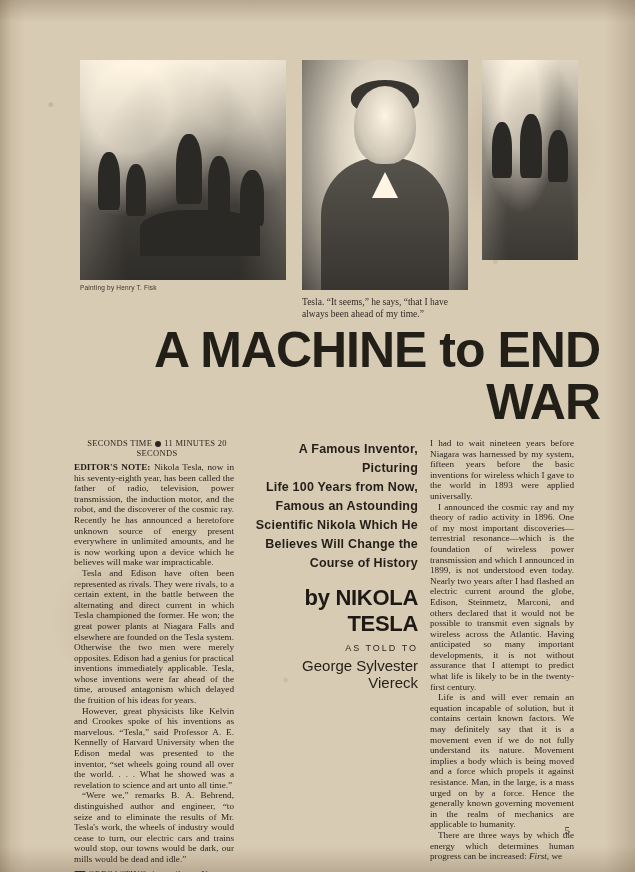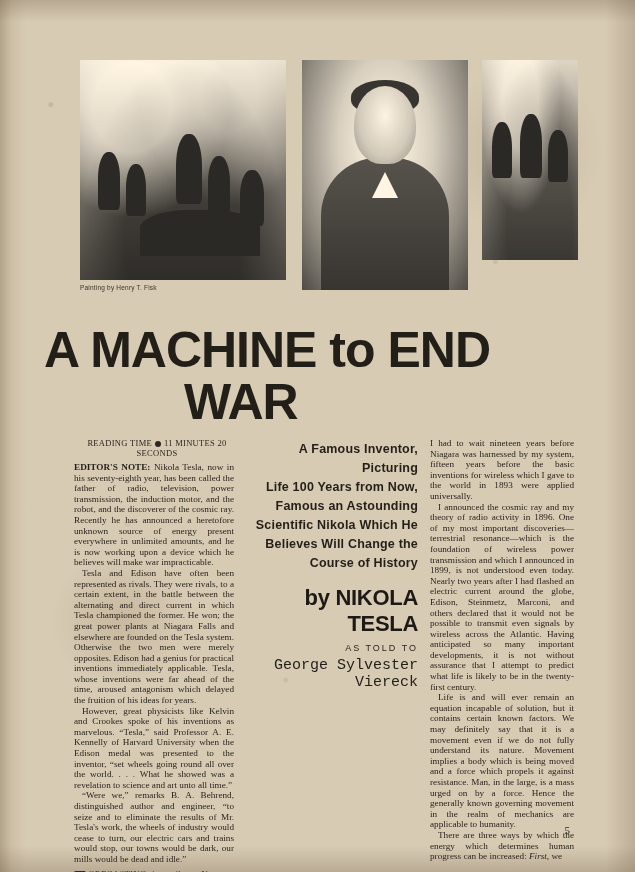--- a/index.html
+++ b/index.html
@@ -105,21 +105,21 @@
     color:#3b342a;font-family:"Liberation Sans",sans-serif;
   }
   .caption{
     position:absolute;left:246px;top:236px;width:172px;
     font-size:9.5px;line-height:12px;color:#2f2a22;
     font-family:"Liberation Serif",serif;
   }
 
   
   .headline{
-    text-align:left;margin:4px 0 0 0;
+    text-align:right;margin:4px 0 0 0;
     font-family:"Liberation Sans",sans-serif;
     font-weight:bold;color:#221e18;
     letter-spacing:-1px;
   }
   .headline .l1{font-size:50px;line-height:52px;display:block;padding-left:10px;}
   .headline .l2{font-size:50px;line-height:52px;display:block;padding-left:150px;}
 
   
   .cols{position:relative;margin:10px 0 0 22px;width:526px;}
   .col{position:absolute;top:0;text-align:justify;}
@@ -149,21 +149,21 @@
   }
   .byline{
     font-family:"Liberation Sans",sans-serif;font-weight:bold;
     font-size:22px;line-height:26px;color:#1d1914;margin-top:12px;letter-spacing:-.3px;
   }
   .astoldto{
     font-family:Liberation Sans, sans-serif;font-size:9px;letter-spacing:2px;
     margin-top:6px;color:#2b261e;
   }
   .viereck{
-    font-family:Liberation Mono, monospace;font-size:15px;margin-top:4px;color:#221e18;
+    font-family:Liberation Sans, sans-serif;font-size:15px;margin-top:4px;color:#221e18;
   }
   .pagenum{
     position:absolute;right:30px;bottom:14px;font-size:11px;color:#2b261e;
     font-family:"Liberation Serif",serif;
   }
   .stain{
     position:absolute;pointer-events:none;border-radius:50%;
     background:radial-gradient(circle, rgba(120,92,55,.17) 0%, rgba(120,92,55,0) 70%);
   }
 </style>
@@ -197,32 +197,33 @@
       </div>
 
       <div class="photo photo-right">
         <div class="smoke"></div>
         <div class="sil" style="left:10px;top:62px;width:20px;height:56px;"></div>
         <div class="sil" style="left:38px;top:54px;width:22px;height:64px;"></div>
         <div class="sil" style="left:66px;top:70px;width:20px;height:52px;"></div>
       </div>
 
       <div class="credit">Painting by Henry T. Fisk</div>
+      <div class="caption">Tesla.  “It seems,” he says, “that I have always been ahead of my time.”</div>
     </div>
 
     <div class="headline">
       <span class="l1">A MACHINE to END</span>
       <span class="l2">WAR</span>
     </div>
 
     <div class="cols">
 
       <div class="col colA">
         <div class="readtime">
-          <span>READING TIME</span><span class="bullet"></span><span>11 MINUTES 20 SECONDS</span>
+          <span>SECONDS TIME</span><span class="bullet"></span><span>11 MINUTES 20 SECONDS</span>
         </div>
         <p class="bodytext first"><span class="ednote">EDITOR'S NOTE:</span> Nikola Tesla, now in his seventy-eighth year, has been called the father of radio, television, power transmission, the induction motor, and the robot, and the discoverer of the cosmic ray. Recently he has announced a heretofore unknown source of energy present everywhere in unlimited amounts, and he is now working upon a device which he believes will make war impracticable.</p>
         <p class="bodytext">Tesla and Edison have often been represented as rivals. They were rivals, to a certain extent, in the battle between the alternating and direct current in which Tesla championed the former. He won; the great power plants at Niagara Falls and elsewhere are founded on the Tesla system. Otherwise the two men were merely opposites. Edison had a genius for practical inventions immediately applicable. Tesla, whose inventions were far ahead of the time, aroused antagonism which delayed the fruition of his ideas for years.</p>
         <p class="bodytext">However, great physicists like Kelvin and Crookes spoke of his inventions as marvelous. “Tesla,” said Professor A. E. Kennelly of Harvard University when the Edison medal was presented to the inventor, “set wheels going round all over the world. . . . What he showed was a revelation to science and art unto all time.”</p>
         <p class="bodytext">“Were we,” remarks B. A. Behrend, distinguished author and engineer, “to seize and to eliminate the results of Mr. Tesla's work, the wheels of industry would cease to turn, our electric cars and trains would stop, our towns would be dark, our mills would be dead and idle.”</p>
         <p class="bodytext" style="margin-top: 4px; text-indent: 0px;"><span class="dropcap">F</span>ORECASTING is perilous. No man can look very far into the future. Progress and invention evolve in directions other than those anticipated. Such has been my experience, although I may flatter myself that many of the developments which I forecast have been verified by events in the first third of the twentieth century.</p>
 
       </div>
 
       <div class="col colB">

